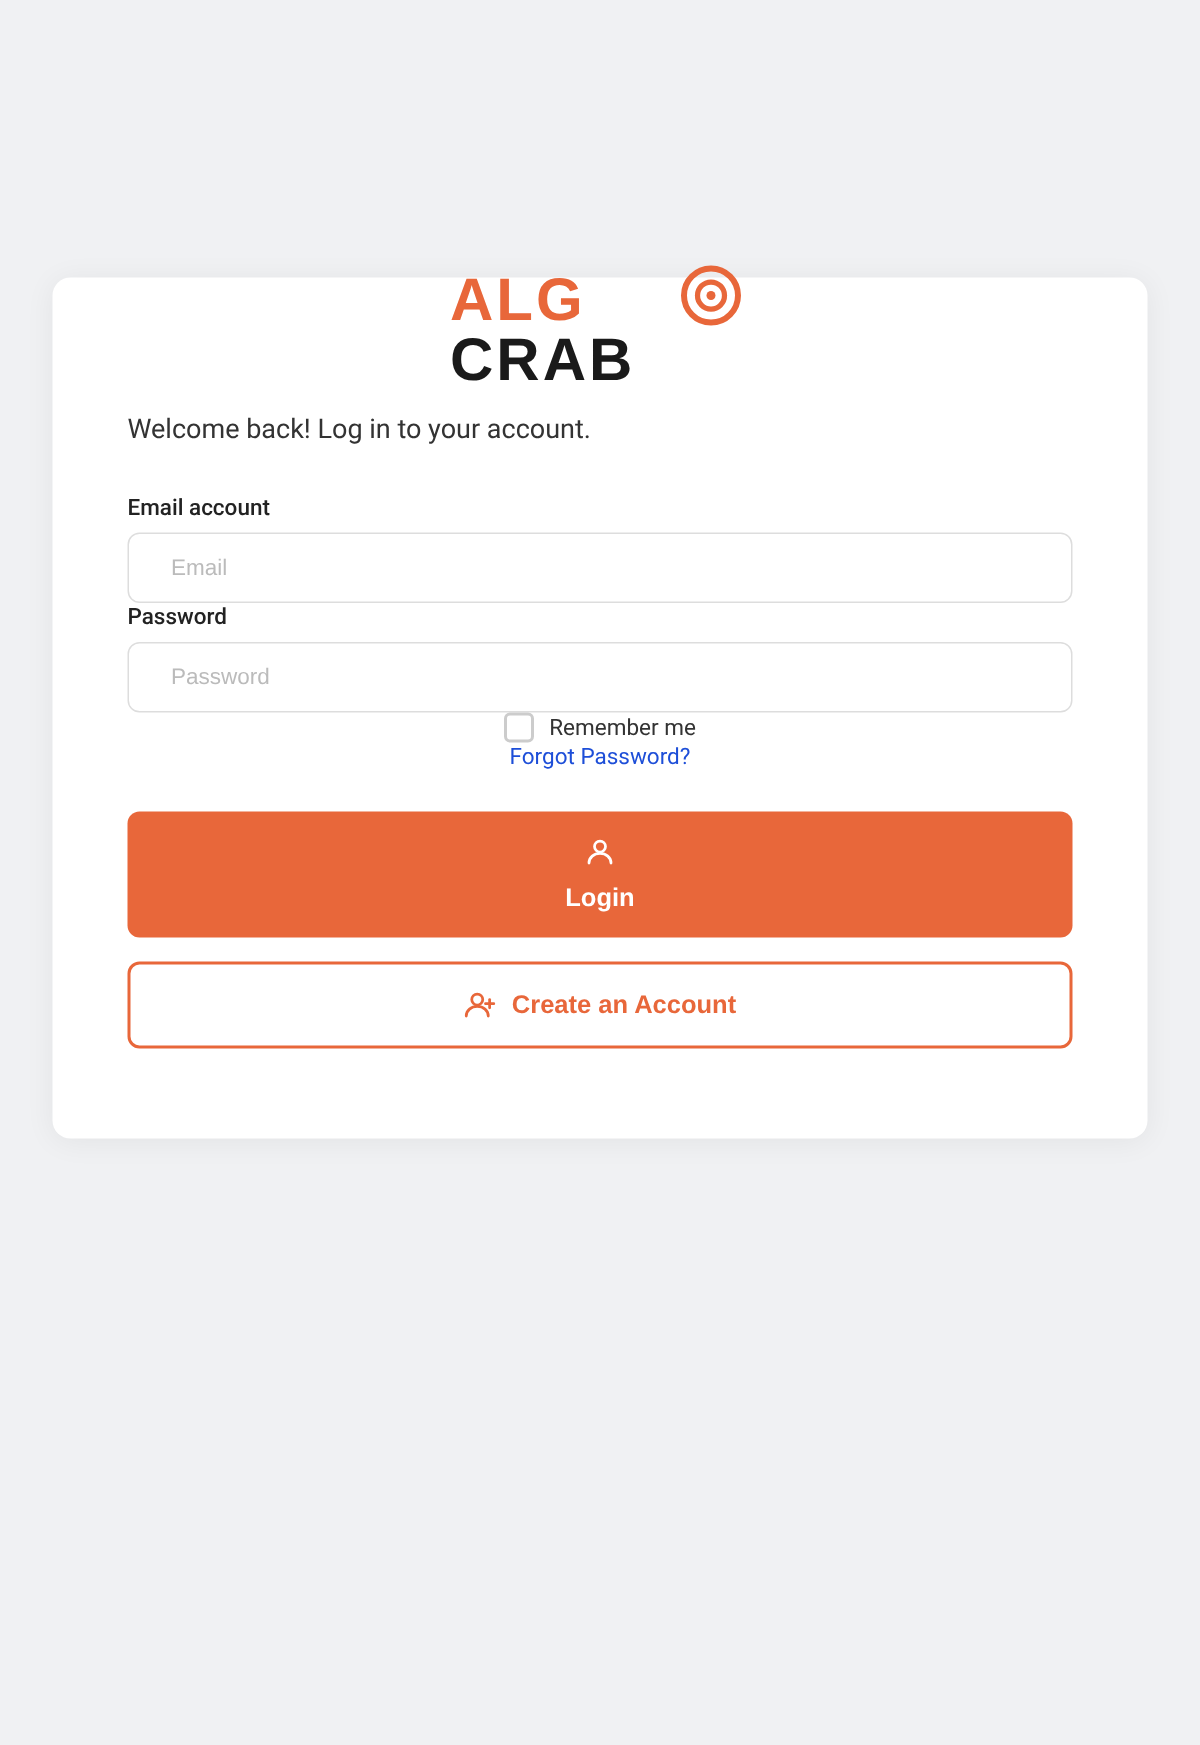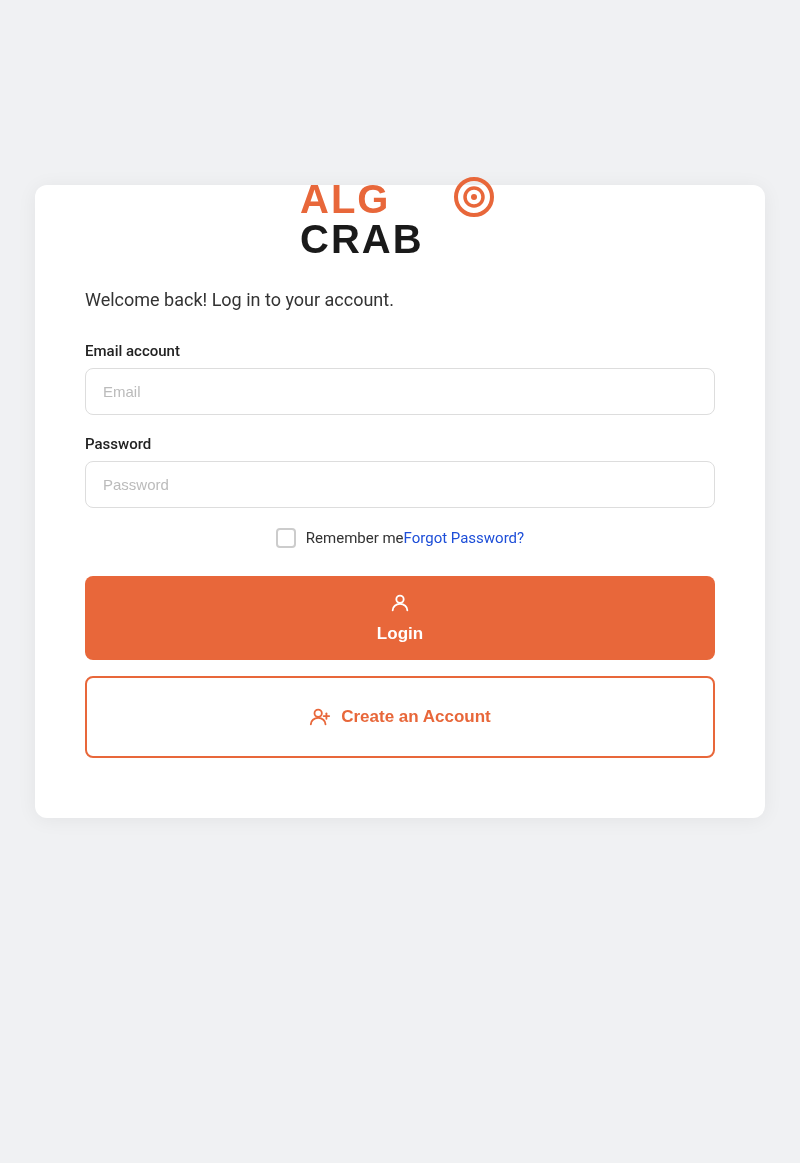--- a/index.html
+++ b/index.html
@@ -44,40 +44,40 @@
     .field-label {
       font-size: 15px;
       color: #222;
       font-weight: 500;
       margin-bottom: 8px;
       display: block;
     }
 
     .input-field {
       width: 100%;
-      padding: 14px 17px;
+      padding: 14px 28px;
       border: 1.5px solid #ddd;
       border-radius: 8px;
       font-size: 15px;
       color: #4d7c0f;
       outline: none;
       background: #fff;
-      margin-bottom: 20px;
       transition: border-color 0.2s;
     }
 
     .input-field::placeholder {
       color: #bbb;
     }
 
     .row-options {
       display: flex;
       align-items: center;
-      justify-content: center;
+      justify-content: flex-start;
       margin-bottom: 28px;
+      flex-direction: column;
     }
 
     .remember-me {
       display: flex;
       align-items: center;
       gap: 10px;
     }
 
     .checkbox {
       width: 20px;
@@ -116,21 +116,21 @@
       align-items: center;
       justify-content: center;
       gap: 10px;
       margin-bottom: 16px;
       transition: background 0.2s;
       flex-direction: column;
     }
 
     .btn-create {
       width: 100%;
-      padding: 28px;
+      padding: 16px;
       background: #fff;
       border: 2px solid #e8673a;
       border-radius: 8px;
       color: #e8673a;
       font-size: 17px;
       font-weight: 600;
       cursor: pointer;
       display: flex;
       align-items: center;
       justify-content: center;
@@ -141,21 +141,21 @@
     .btn-icon {
       display: inline-flex;
       align-items: center;
     }
   </style>
 </head>
 <body>
 
 <div class="card">
 
-  <div class="logo-container" style="margin-top:-60px; margin-bottom:29px;">
+  <div class="logo-container" style="margin-top:-60px; margin-bottom:16px;">
     <svg width="200" height="85" viewBox="0 0 200 85" xmlns="http://www.w3.org/2000/svg">
 
       <text x="0" y="38" font-family="'Arial Black', 'Impact', sans-serif" font-weight="900" font-size="40" fill="#e8673a" letter-spacing="2">ALG</text>
 
       <circle cx="174" cy="22" r="18" fill="none" stroke="#e8673a" stroke-width="4"></circle>
       <circle cx="174" cy="22" r="9" fill="none" stroke="#e8673a" stroke-width="3.5"></circle>
       <circle cx="174" cy="22" r="3" fill="#e8673a"></circle>
 
       <text x="0" y="78" font-family="'Arial Black', 'Impact', sans-serif" font-weight="900" font-size="40" fill="#1a1a1a" letter-spacing="2">CRAB</text>
     </svg>

